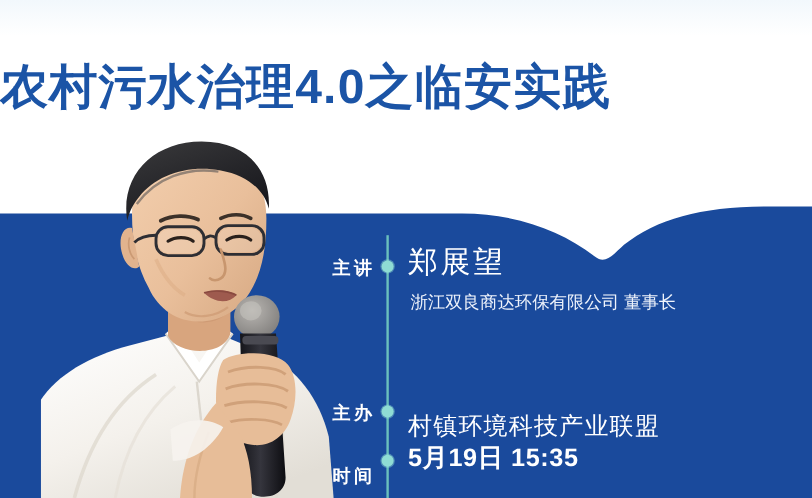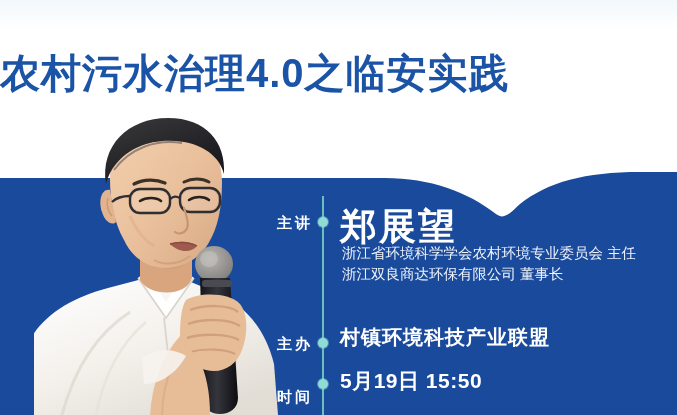--- a/index.html
+++ b/index.html
@@ -109,43 +109,43 @@
   }
   .row-label.l1 { top: 18px; }
   .row-label.l2 { top: 139px; }
   .row-label.l3 { top: 192px; }
 
   .speaker-name {
     position: absolute;
     left: 68px;
     top: 6px;
     color: #ffffff;
-    font-size: 37px;
-    font-weight: bold;
+    font-size: 25px;
+    font-weight: normal;
     letter-spacing: 2px;
     white-space: nowrap;
   }
   .affil {
     position: absolute;
     left: 70px;
     top: 47px;
     color: #eef3fb;
     font-size: 14.5px;
     line-height: 21px;
     white-space: nowrap;
   }
   .affil div { white-space: nowrap; }
 
   .org-name {
     position: absolute;
     left: 68px;
-    top: 128px;
+    top: 146px;
     color: #ffffff;
     font-size: 20px;
-    font-weight: bold;
+    font-weight: normal;
     letter-spacing: 1px;
     white-space: nowrap;
   }
   .time-value {
     position: absolute;
     left: 68px;
     top: 171px;
     color: #ffffff;
     font-size: 21px;
     font-weight: bold;
@@ -293,25 +293,24 @@
   <div class="info">
 
     <div class="timeline"></div>
     <div class="dot d1"></div>
     <div class="dot d2"></div>
     <div class="dot d3"></div>
 
     <div class="row-label l1">主讲</div>
     <div class="speaker-name">郑展望</div>
     <div class="affil">
-      <div>浙江省环境科学学会农村环境专业委员会  主任</div>
       <div>浙江双良商达环保有限公司  董事长</div>
     </div>
 
     <div class="row-label l2">主办</div>
     <div class="org-name">村镇环境科技产业联盟</div>
 
     <div class="row-label l3">时间</div>
-    <div class="time-value">5月19日  15:50</div>
+    <div class="time-value">5月19日  15:35</div>
 
   </div>
 
 </div>
 
 </body></html>

